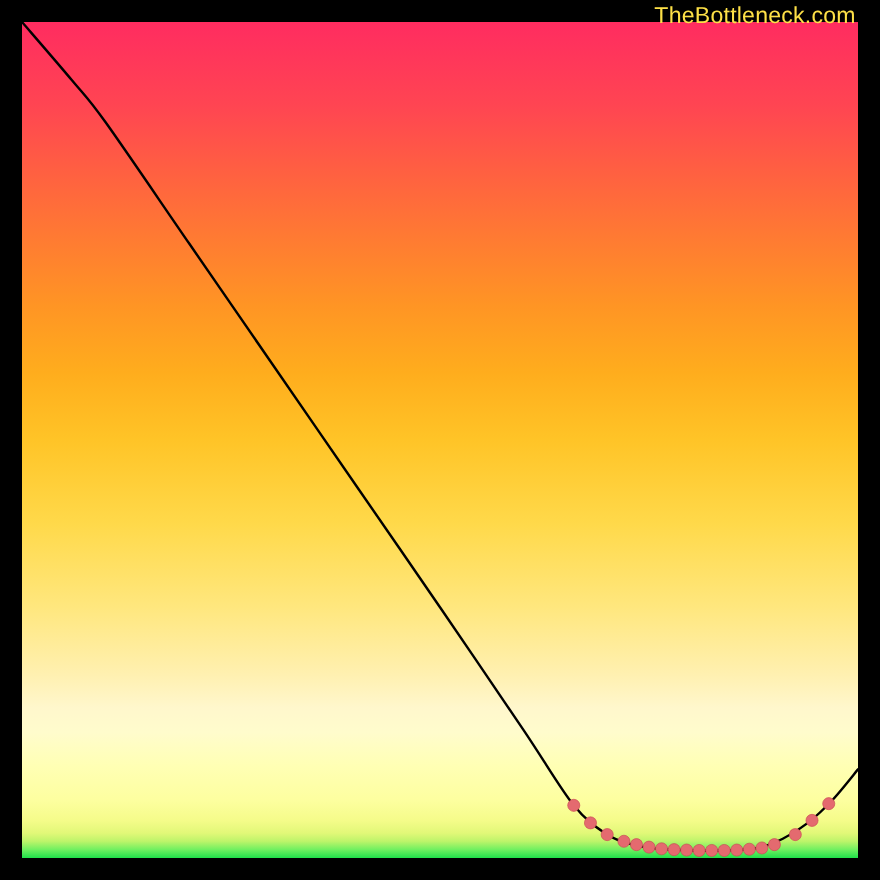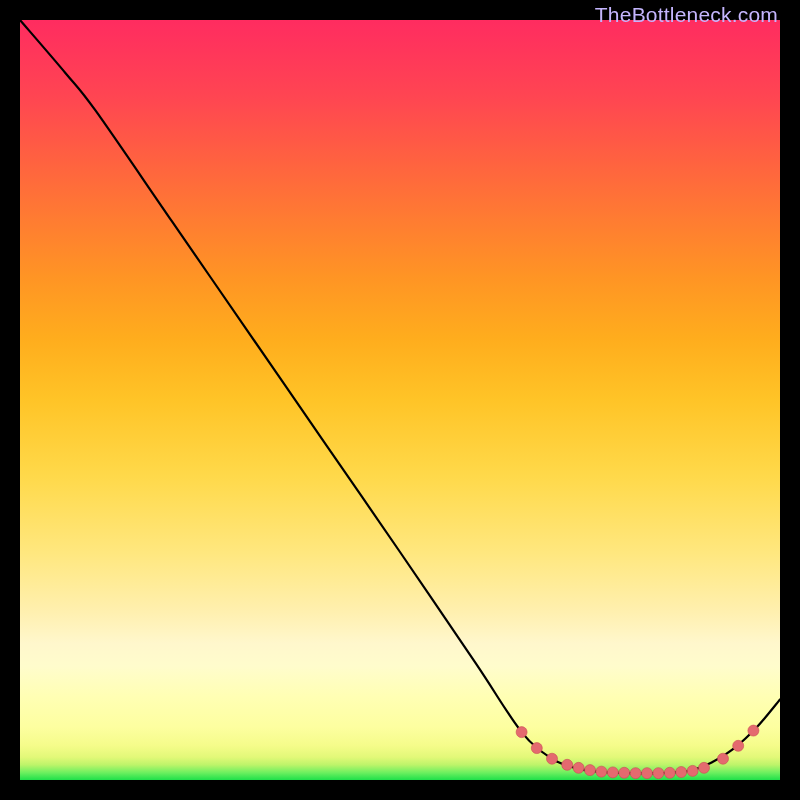--- a/index.html
+++ b/index.html
@@ -51,21 +51,21 @@
     position: absolute;
     left: 0;
     top: 0;
     width: 760px;
     height: 760px;
   }
   .watermark {
     position: absolute;
     top: 3px;
     right: 22px;
-    color: #c4b5fd;
+    color: #fde047;
     font-size: 21px;
     font-weight: 400;
     letter-spacing: 0.2px;
   }
 </style>
 </head>
 <body>
 
 <div class="stage">
   <div class="plot">

